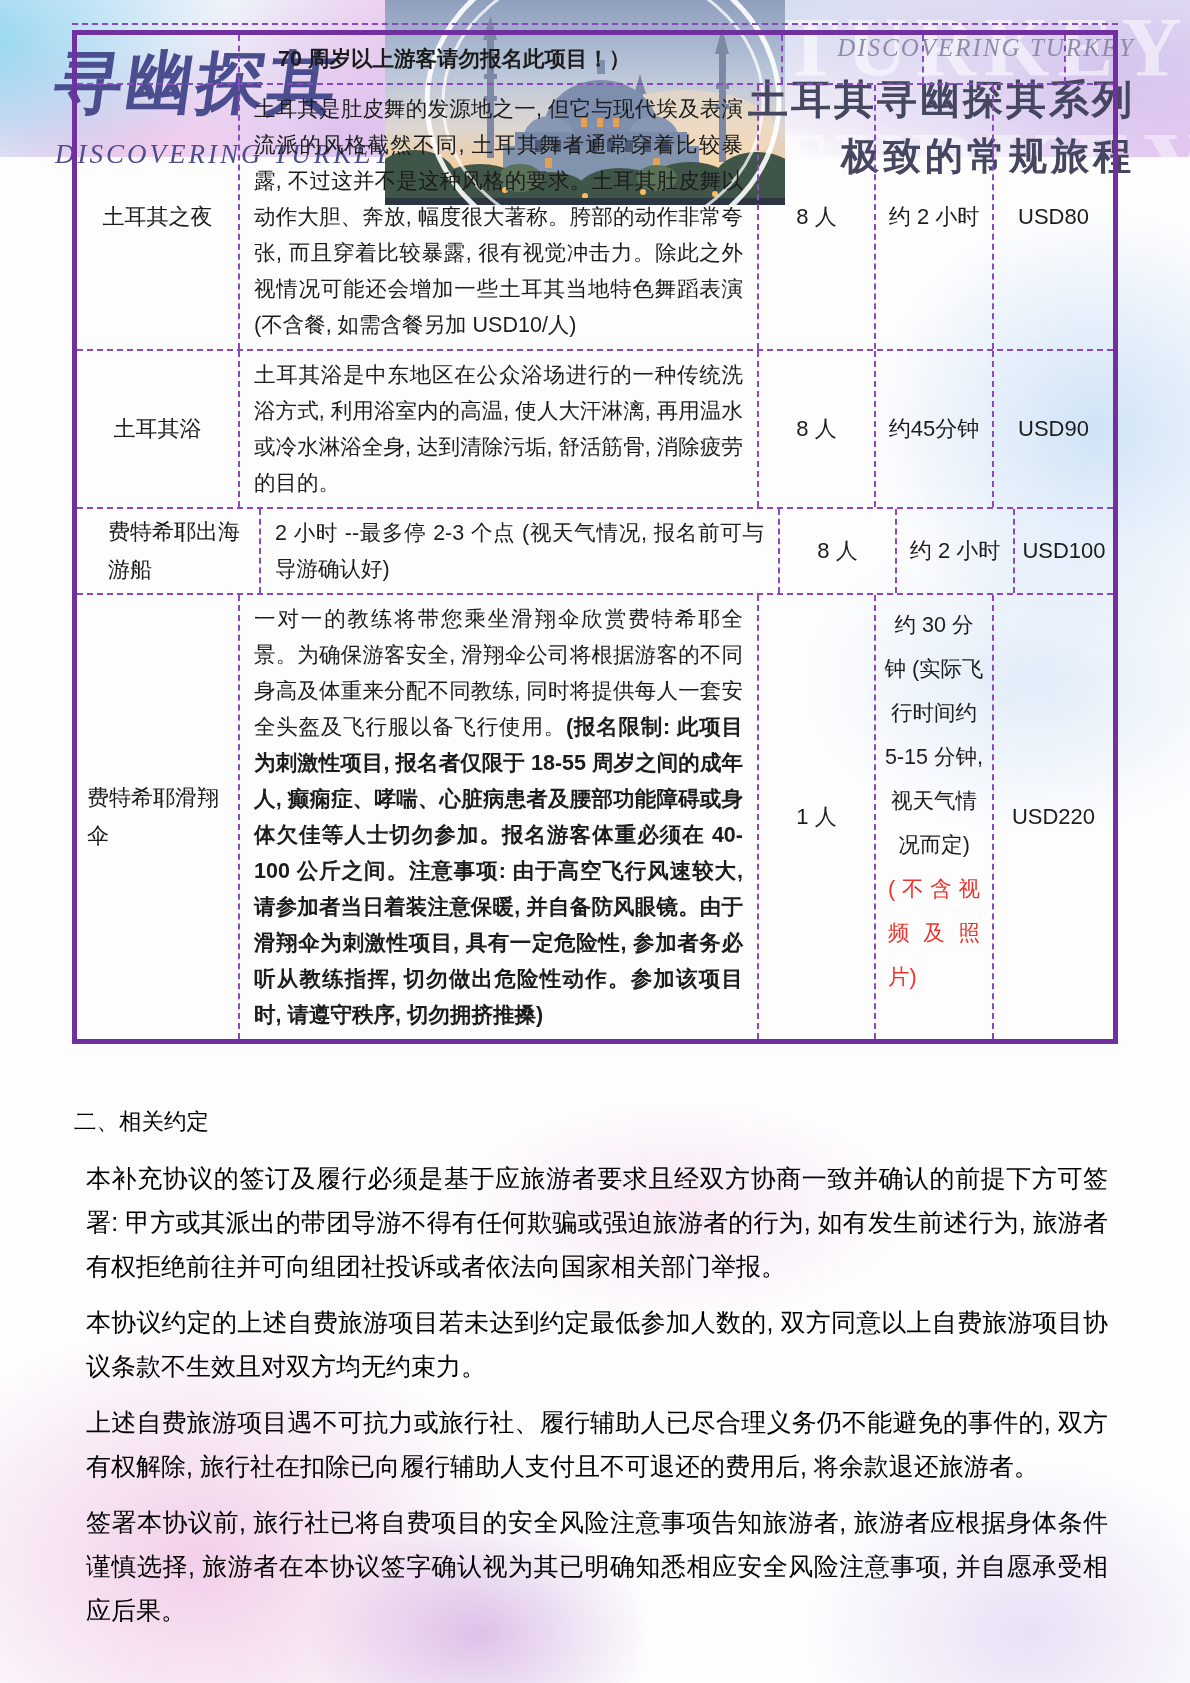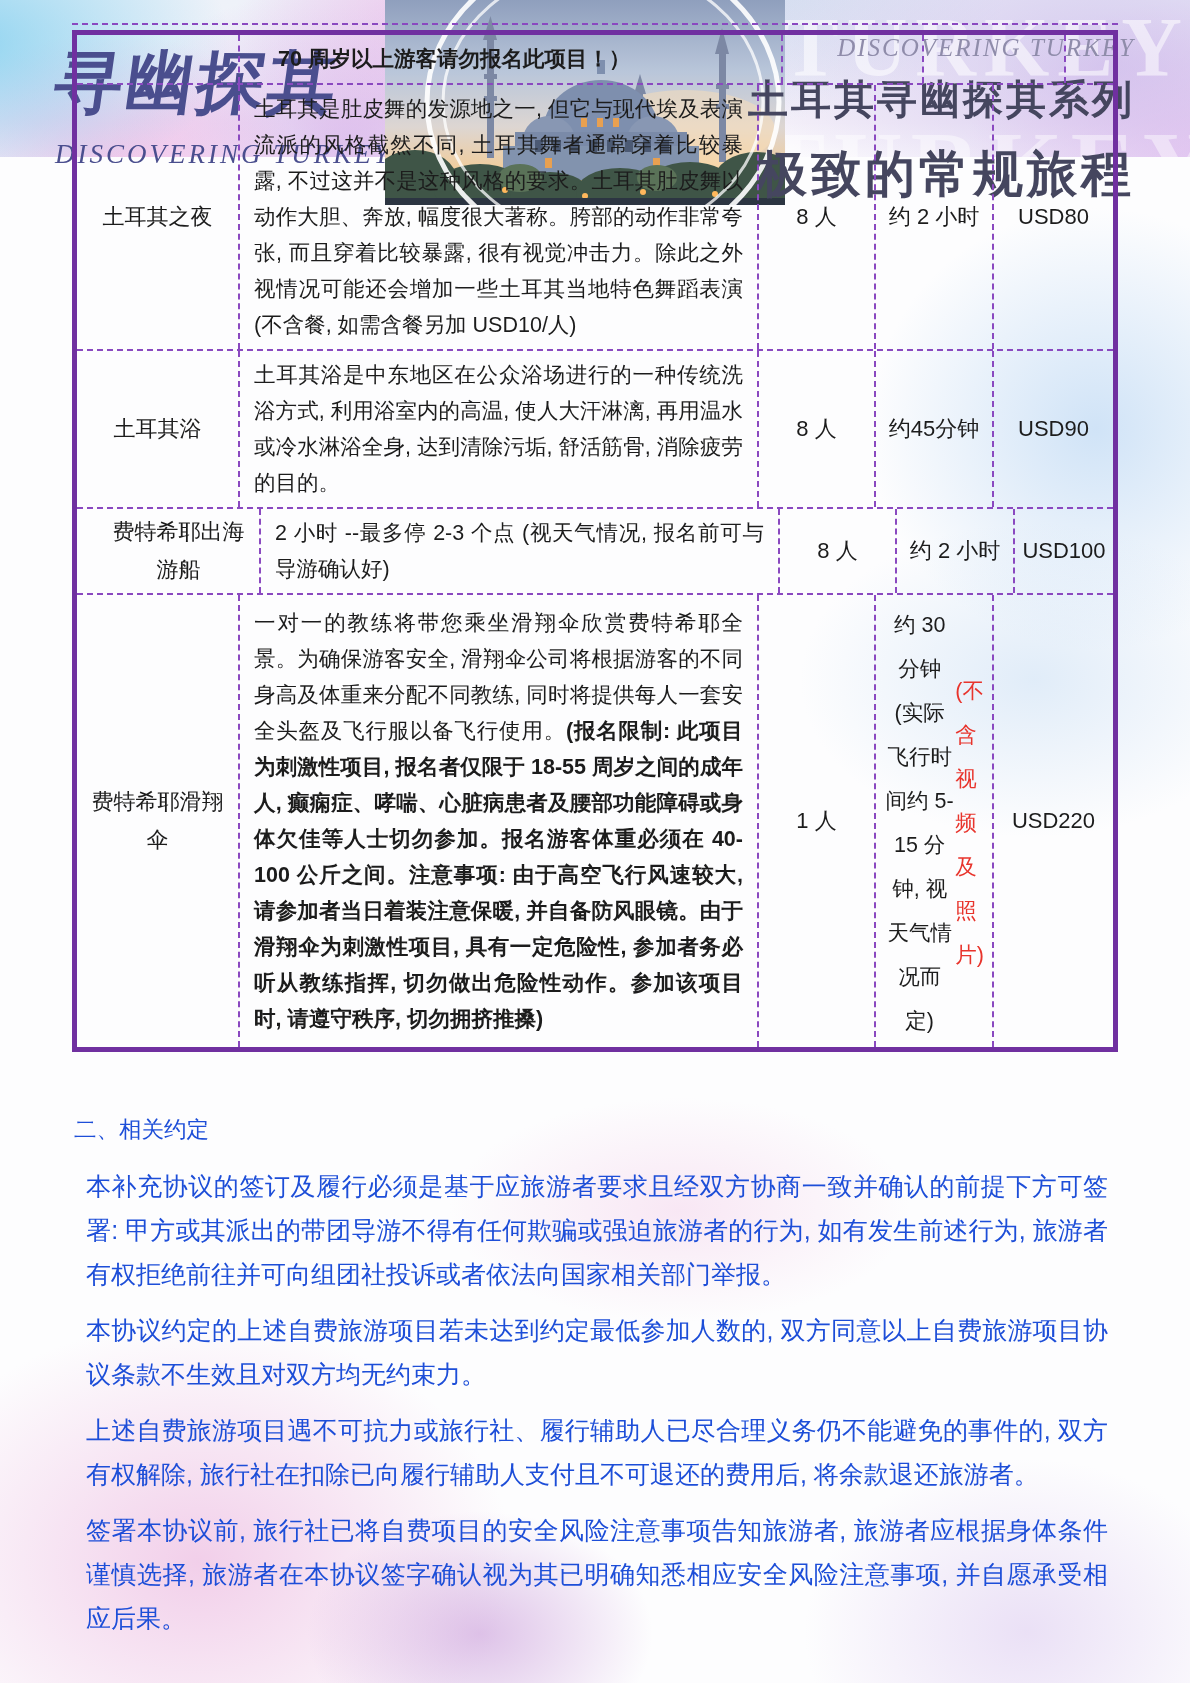--- a/index.html
+++ b/index.html
@@ -44,49 +44,49 @@
     font-size:27px;letter-spacing:3px;color:#4a4e8e;white-space:nowrap;}
 
   .photo{position:absolute;left:385px;top:0;width:400px;height:205px;}
   .photo svg{display:block;}
 
   .right-block{position:absolute;right:55px;top:34px;text-align:right;}
   .eyebrow{font-family:"Liberation Serif",serif;font-style:italic;font-size:25px;
     letter-spacing:2px;color:#8f8caa;}
   .series-title{margin-top:10px;font-family:"Liberation Serif",serif;font-weight:700;
     font-size:40px;letter-spacing:3px;color:#45465f;}
-  .series-subtitle{margin-top:14px;font-family:"Liberation Serif",serif;font-weight:700;
-    font-size:50px;letter-spacing:4px;color:#45465f;}
+  .series-subtitle{margin-top:4px;font-family:"Liberation Serif",serif;font-weight:700;
+    font-size:38px;letter-spacing:4px;color:#45465f;}
 
   
   .table-outer{position:relative;margin:30px 72px 0 72px;border:5px solid #7030a0;
     background:transparent;}
   .table-outer::before{content:"";position:absolute;left:-5px;right:-5px;top:-12px;
     border-top:2px dashed #8a49c0;}
   .trow{display:grid;grid-template-columns:163px 519px 117px 118px 1fr;}
   .trow.rb{border-bottom:2px dashed #8a49c0;}
   .cell{border-right:2px dashed #8a49c0;box-sizing:border-box;color:#1c1c1c;}
   .cell.last{border-right:none;}
-  .cell-name{display:flex;align-items:center;justify-content:center;text-align:center;
+  .cell-name{display:flex;align-items:center;justify-content:center;
     font-size:22px;line-height:38px;padding:4px 10px;}
   .cell-desc{display:flex;align-items:center;font-size:21.5px;line-height:36px;
     padding:6px 14px;text-align:justify;}
   .cell-desc .inner{width:100%;}
   .cell-mid{display:flex;align-items:center;justify-content:center;font-size:22px;
     text-align:center;padding:4px 6px;}
-  .cell-duration-long{display:flex;flex-direction:row;align-items:center;
+  .cell-duration-long{display:flex;flex-direction:column;align-items:center;
     justify-content:flex-start;font-size:21.5px;line-height:44px;padding:8px 8px 4px 8px;
     text-align:center;}
   .cell-duration-long .red-note{display:block;color:#e8342c;text-align:justify;width:92px;}
   .bold{font-weight:700;}
   .r0{min-height:41px;gap:24px;} .r1{min-height:254px;} .r2{min-height:147px;}
   .r3{min-height:74px;padding-left:21px;} .r4{min-height:399px;}
 
   
-  .section{position:relative;margin:56px 70px 0 74px;color:#1d4ed8;}
+  .section{position:relative;margin:56px 70px 0 74px;color:#000000;}
   .section-heading{font-size:22.5px;line-height:44px;}
   .section p{margin:12px;font-size:25px;line-height:44px;text-align:justify;}
 </style>
 </head>
 <body>
 
 <div class="page">
 
   <div class="header-bg">
     <div class="watermark wm1">TURKEY</div>

